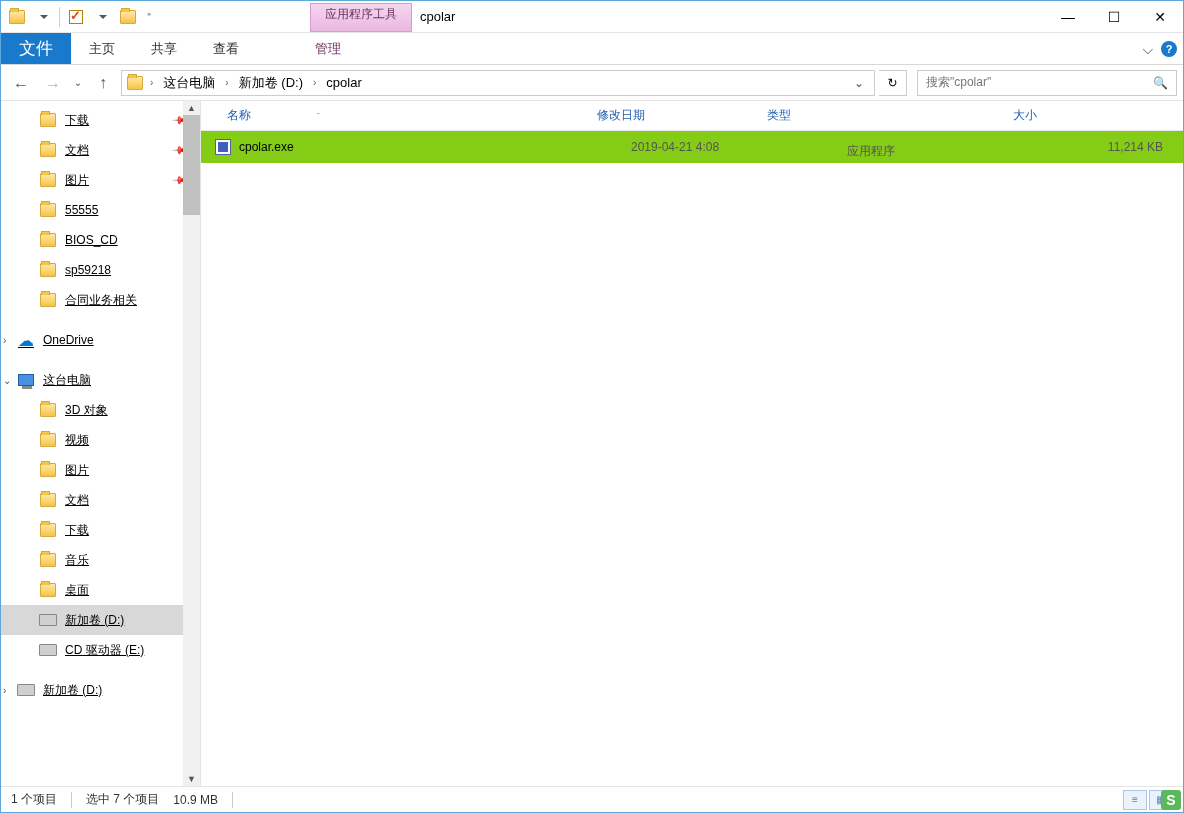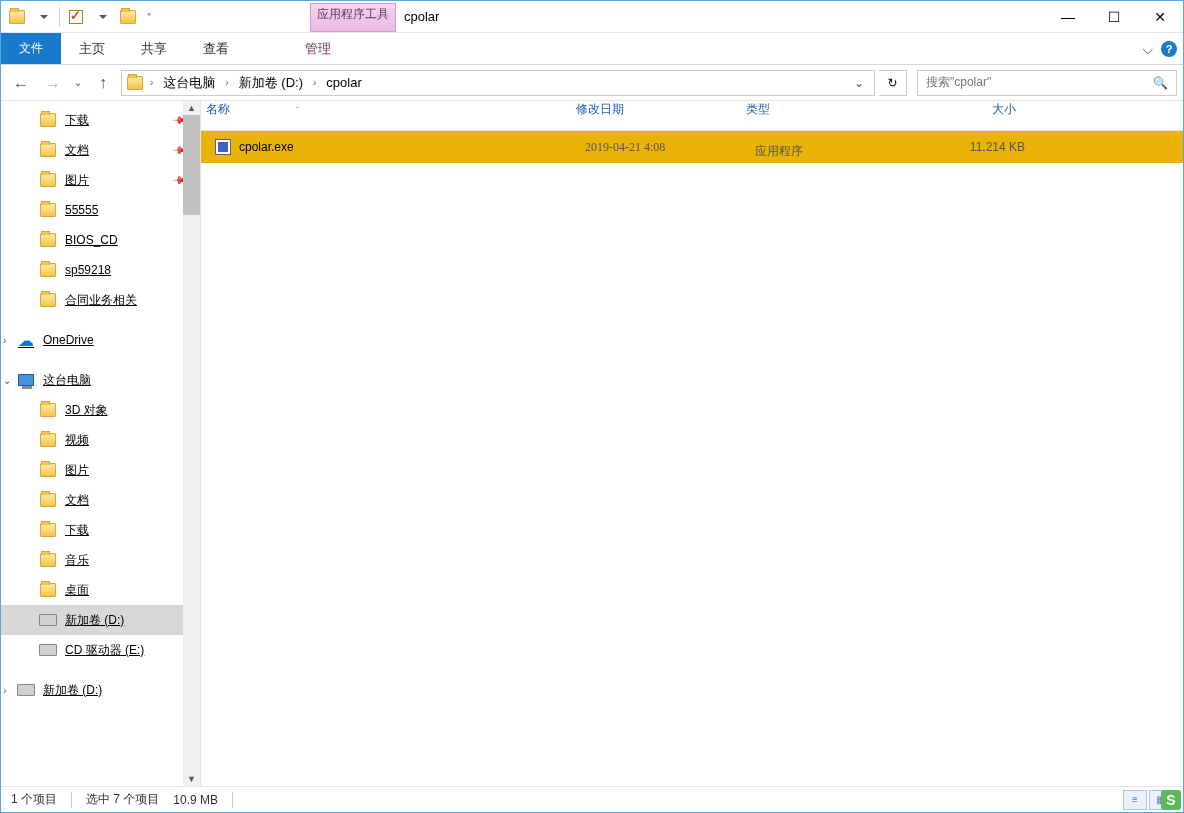--- a/index.html
+++ b/index.html
@@ -6,26 +6,26 @@
 body { background: #fff; width: 1184px; height: 813px; overflow: hidden; border: 1px solid #5ca8d8; position: relative; }
 .titlebar { height: 32px; display: flex; align-items: stretch; border-bottom: 1px solid #e5e5e5; }
 .qat { display: flex; align-items: center; padding: 0 4px; gap: 2px; }
 .qat-item { width: 24px; height: 24px; display: inline-flex; align-items: center; justify-content: center; }
 .folder-ico { width: 16px; height: 14px; background: linear-gradient(#ffe9a6,#f5c448); border:1px solid #d8a93a; border-radius:1px; position:relative; }
 .folder-ico::before { content:""; position:absolute; top:-3px; left:0; width:7px; height:3px; background:#f5c448; border:1px solid #d8a93a; border-bottom:none; }
 .qat-sep { width:1px; height:20px; background:#d0d0d0; margin:0 2px; }
 .chk-ico { width:14px; height:14px; border:1px solid #b08000; position:relative; background:#fff; }
 .chk-ico::after { content:"✓"; color:#d05020; position:absolute; top:-3px; left:0; font-size:13px; font-weight:bold; }
 .dd-caret { width:0; height:0; border-left:4px solid transparent; border-right:4px solid transparent; border-top:4px solid #555; margin-left:2px; }
-.context-tab { background: linear-gradient(#f5d6f0,#e9b8e0); border:1px solid #d89ad0; padding:2px 6px; font-size:12px; color:#6a3060; margin-top:2px; }
+.context-tab { background: linear-gradient(#f5d6f0,#e9b8e0); border:1px solid #d89ad0; padding:2px 14px; font-size:12px; color:#6a3060; margin-top:2px; }
 .title-text { flex:1; display:flex; align-items:center; padding-left:8px; font-size:13px; }
 .win-controls { display:flex; align-items:center; }
 .win-btn { width:46px; height:30px; display:flex; align-items:center; justify-content:center; font-size:14px; }
 .ribbon-tabs { height:32px; display:flex; align-items:stretch; border-bottom:1px solid #d8d8d8; background:#fff; position:relative; }
-.tab-file { background:#1979ca; color:#fff; padding:0 18px; display:flex; align-items:center; font-size:12px; }
+.tab-file { background:#1979ca; color:#fff; padding:0 18px; display:flex; align-items:center; font-size:17px; }
 .tab { padding:0 18px; display:flex; align-items:center; font-size:13px; color:#333; position:relative; }
 .tab.context { color:#6a3060; }
 .ribbon-right { position:absolute; right:6px; top:0; height:32px; display:flex; align-items:center; gap:8px; }
 .caret-down { font-size:14px; color:#666; }
 .help-ico { width:16px; height:16px; border-radius:50%; background:#1979ca; color:#fff; display:inline-flex; align-items:center; justify-content:center; font-size:11px; font-weight:bold; }
 .navbar { height:36px; display:flex; align-items:center; padding:0 6px; gap:4px; border-bottom:1px solid #e5e5e5; }
 .nav-btn { width:28px; height:28px; display:flex; align-items:center; justify-content:center; color:#555; font-size:16px; }
 .nav-btn.disabled { color:#b8b8b8; }
 .address { flex:1; height:26px; border:1px solid #ccc; display:flex; align-items:center; padding:0 4px; gap:2px; }
 .bc-item { padding:0 4px; font-size:13px; display:flex; align-items:center; gap:4px; }
@@ -40,30 +40,30 @@
 .tree-item.l0 { padding-left:16px; }
 .tree-item.l1 { padding-left:38px; }
 .tree-item.sel { background:#d8d8d8; }
 .pin-ico { position:absolute; right:12px; color:#555; font-size:11px; transform:rotate(45deg); }
 .tree-ico { width:18px; height:18px; display:inline-flex; align-items:center; justify-content:center; }
 .arrow { position:absolute; left:2px; width:10px; color:#555; font-size:10px; }
 .sb-scroll { position:absolute; right:0; top:0; bottom:0; width:17px; background:#f0f0f0; }
 .sb-thumb { position:absolute; right:0; top:14px; width:17px; height:100px; background:#c0c0c0; }
 .sb-arrow { position:absolute; right:0; width:17px; height:14px; display:flex; align-items:center; justify-content:center; font-size:9px; color:#555; }
 .content { flex:1; display:flex; flex-direction:column; }
-.columns { height:30px; display:flex; align-items:flex-start; border-bottom:1px solid #e8e8e8; color:#1e5fb3; font-size:13px; padding-left:5px; }
+.columns { height:30px; display:flex; align-items:center; border-bottom:1px solid #e8e8e8; color:#1e5fb3; font-size:13px; padding-left:26px; }
 .col-name { width:370px; display:flex; align-items:center; gap:6px; }
 .col-date { width:170px; }
 .col-type { width:170px; }
 .col-size { width:120px; text-align:right; padding-right:20px; }
 .sort-caret { font-size:8px; color:#666; margin-left:60px; }
 .row { height:32px; display:flex; align-items:center; padding-left:14px; font-size:13px; }
-.row.sel { background:#eab308; }
+.row.sel { background:#84cc16;justify-content:space-between; }
 .row .c-name { width:370px; display:flex; align-items:center; gap:8px; }
-.row .c-date { width:170px; color:#555;font-family:Liberation Serif, serif; }
+.row .c-date { width:170px; color:#555; }
 .row .c-type { width:170px; color:#555;margin-top:8px; }
 .row .c-size { width:120px; text-align:right; color:#555; padding-right:20px; }
 .app-ico { width:16px; height:16px; border:1px solid #5060a0; background:#fff; position:relative; }
 .app-ico::after { content:""; position:absolute; top:2px; left:2px; right:2px; bottom:2px; background:#4060c0; }
 .statusbar { height:26px; border-top:1px solid #e5e5e5; display:flex; align-items:center; padding:0 10px; gap:14px; font-size:13px; color:#333; position:absolute; bottom:0; left:0; right:0; }
 .status-sep { width:1px; height:16px; background:#ccc; }
 .view-btns { margin-left:auto; display:flex; gap:2px; }
 .view-btn { width:24px; height:20px; border:1px solid #a8c8e8; background:#eaf3fb; display:flex; align-items:center; justify-content:center; font-size:10px; color:#5080b0; }
 .drive-ico { width:18px; height:12px; background:#d0d0d0; border:1px solid #888; border-radius:1px; position:relative; }
 .cloud-ico { color:#0078d4; font-size:16px; }

